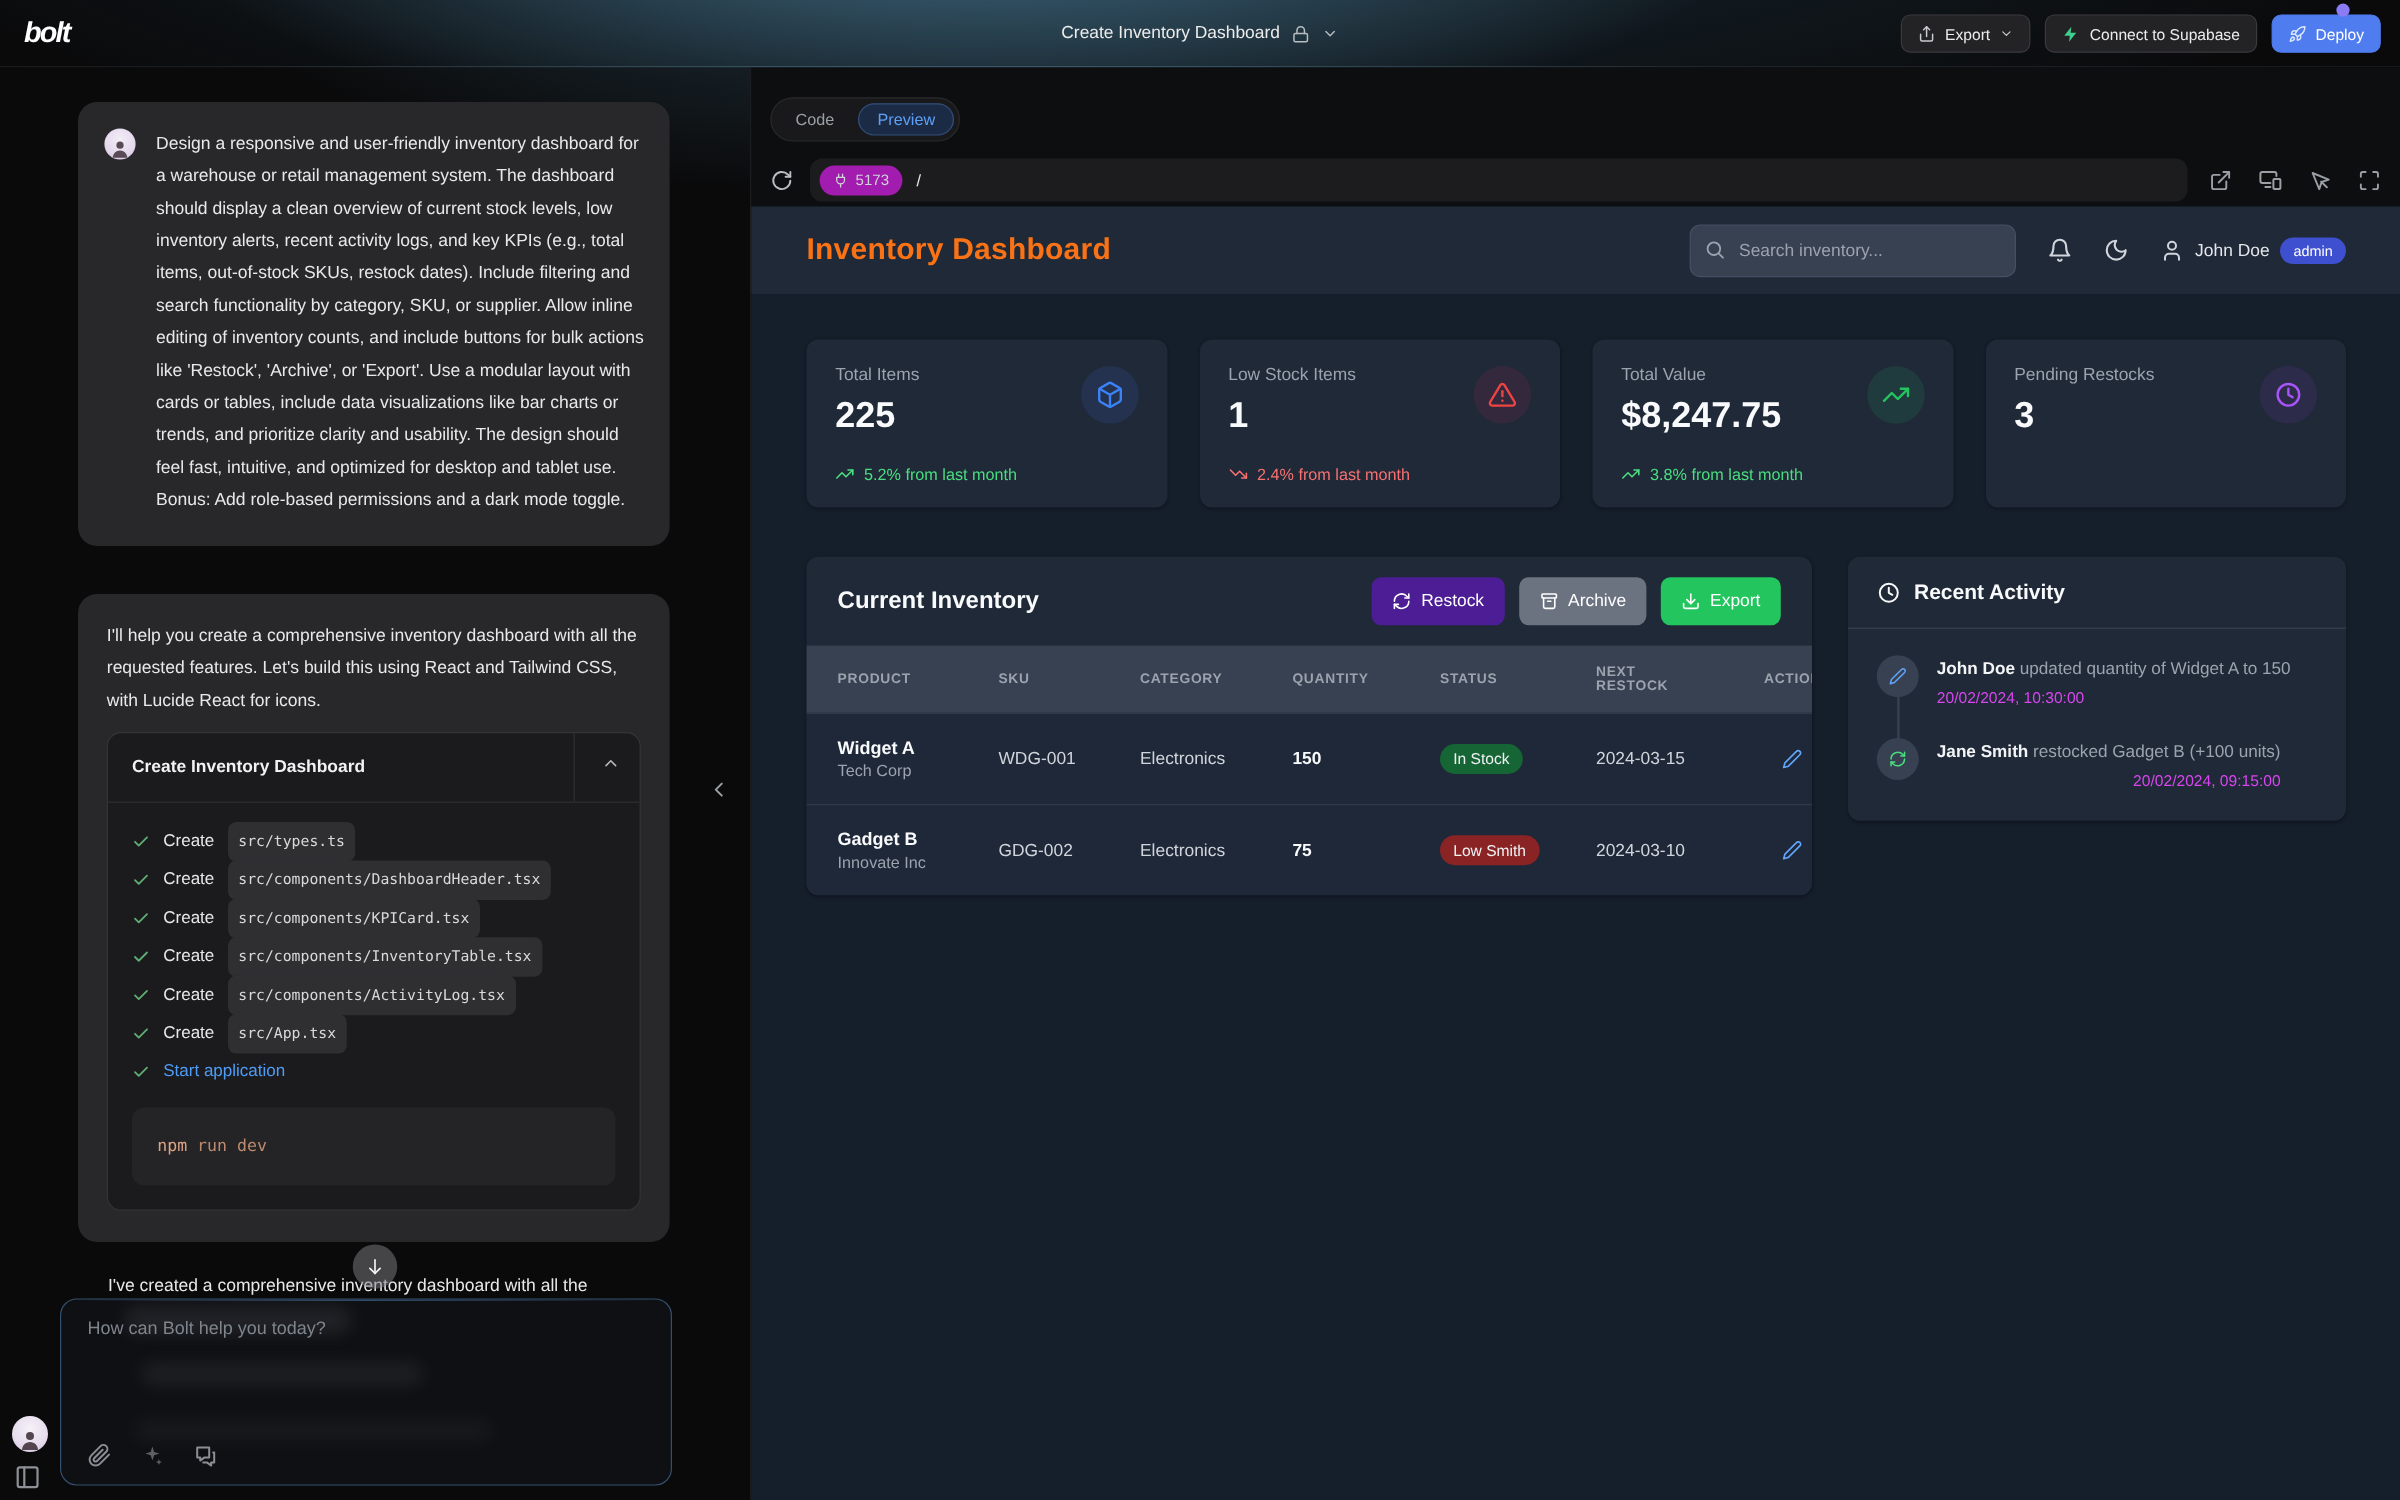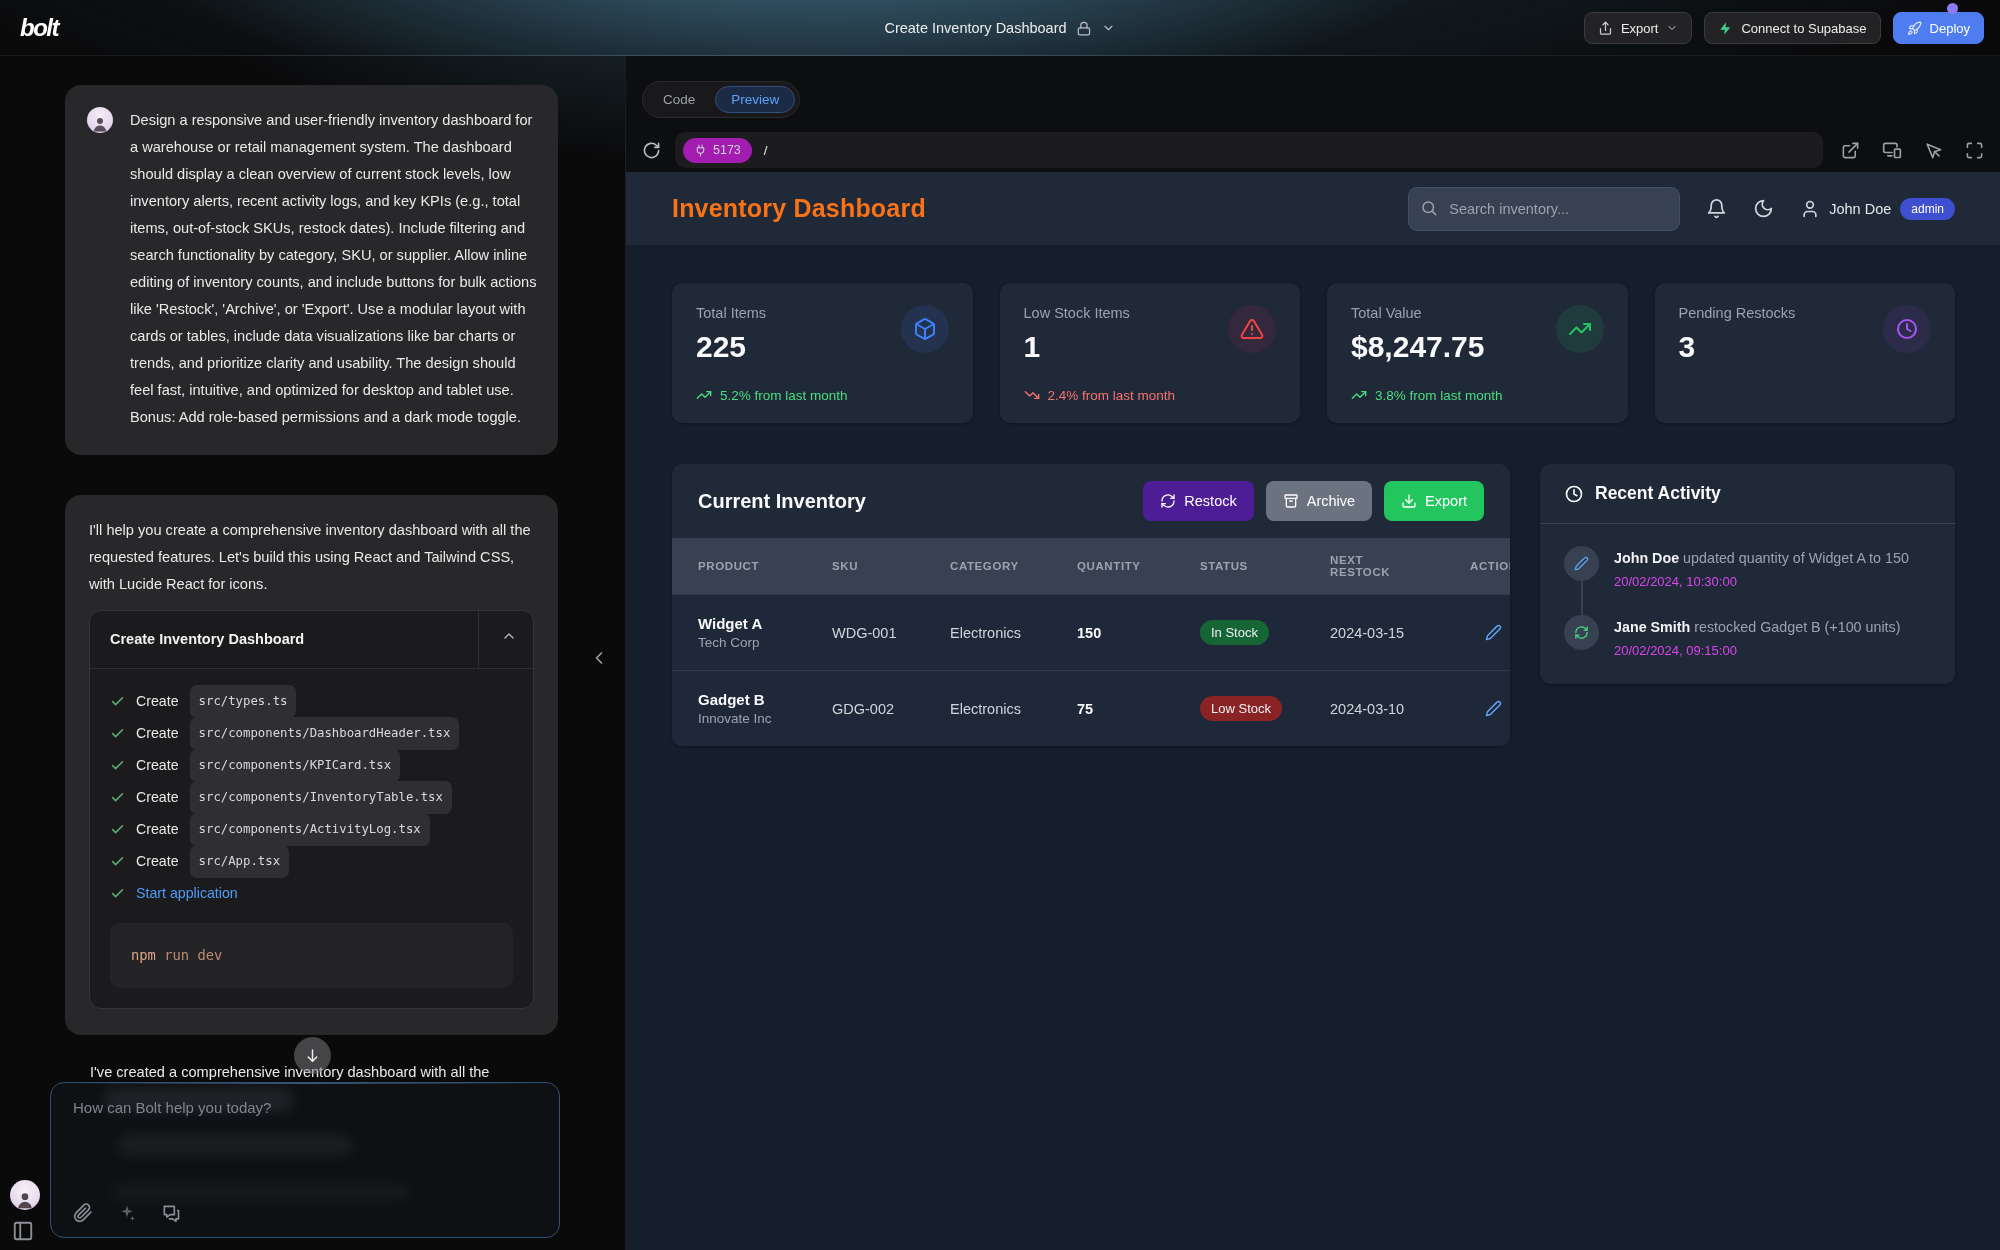--- a/index.html
+++ b/index.html
@@ -167,21 +167,21 @@
   .pill-green { background:#166534; } .pill-red { background:#8a2424; }
   .edit-btn { background:none; border:none; color:#60a5fa; cursor:pointer; justify-self:end; }
 
   .act-card { flex:1; background:#1f2937; border-radius:10px; box-shadow:0 1px 3px rgba(0,0,0,0.3);
     padding:0 0 26px 0; }
   .act-head { display:flex; align-items:center; gap:11px; padding:19px 24px;
     border-bottom:1px solid #374151; color:#f9fafb; font-size:17.5px; font-weight:bold; }
   .act-body { position:relative; padding:22px 24px 0 24px; }
   .act-line { position:absolute; left:41px; top:56px; width:2px; height:46px; background:#374151; }
   .act-item { display:flex; gap:15px; }
-  .act-item + .act-item { margin-top:26px; }
+  .act-item + .act-item { margin-top:26px;text-align:right; }
   .act-ic { flex:0 0 35px; width:35px; height:35px; border-radius:50%; background:#374151;
     display:flex; align-items:center; justify-content:center; }
   .act-ic-edit { color:#60a5fa; } .act-ic-restock { color:#4ade80; }
   .act-text { font-size:14.3px; color:#9ca3af; line-height:1.4; padding-top:2px; }
   .act-text b { color:#f3f4f6; }
   .act-time { color:#d946ef; font-size:13px; margin-top:6px; }
 </style>
 </head>
 <body>
 
@@ -639,21 +639,21 @@
           </div>
 
           <div class="tgrid trow">
             <div>
               <div class="prod-name">Gadget B</div>
               <div class="prod-sup">Innovate Inc</div>
             </div>
             <div class="cell">GDG-002</div>
             <div class="cell">Electronics</div>
             <div class="cell cell-qty">75</div>
-            <div><span class="pill pill-red">Low Stock</span></div>
+            <div><span class="pill pill-red">Low Smith</span></div>
             <div class="cell">2024-03-10</div>
             <button class="edit-btn">
               <svg width="17" height="17" viewBox="0 0 24 24" fill="none" stroke="currentColor" stroke-width="2" stroke-linecap="round" stroke-linejoin="round">
                   <path d="M17 3a2.83 2.83 0 1 1 4 4L7.5 20.5 2 22l1.5-5.5L17 3z"></path>
                 </svg>
             </button>
           </div>
         </section>
 
         <aside class="act-card">

